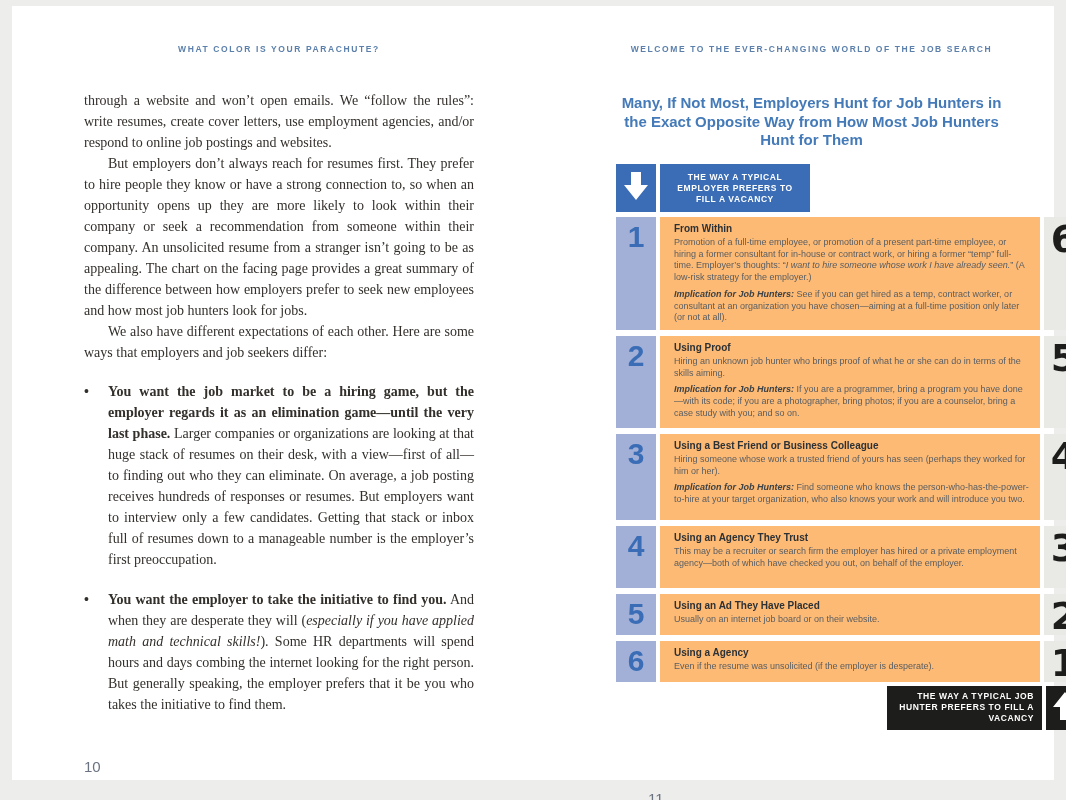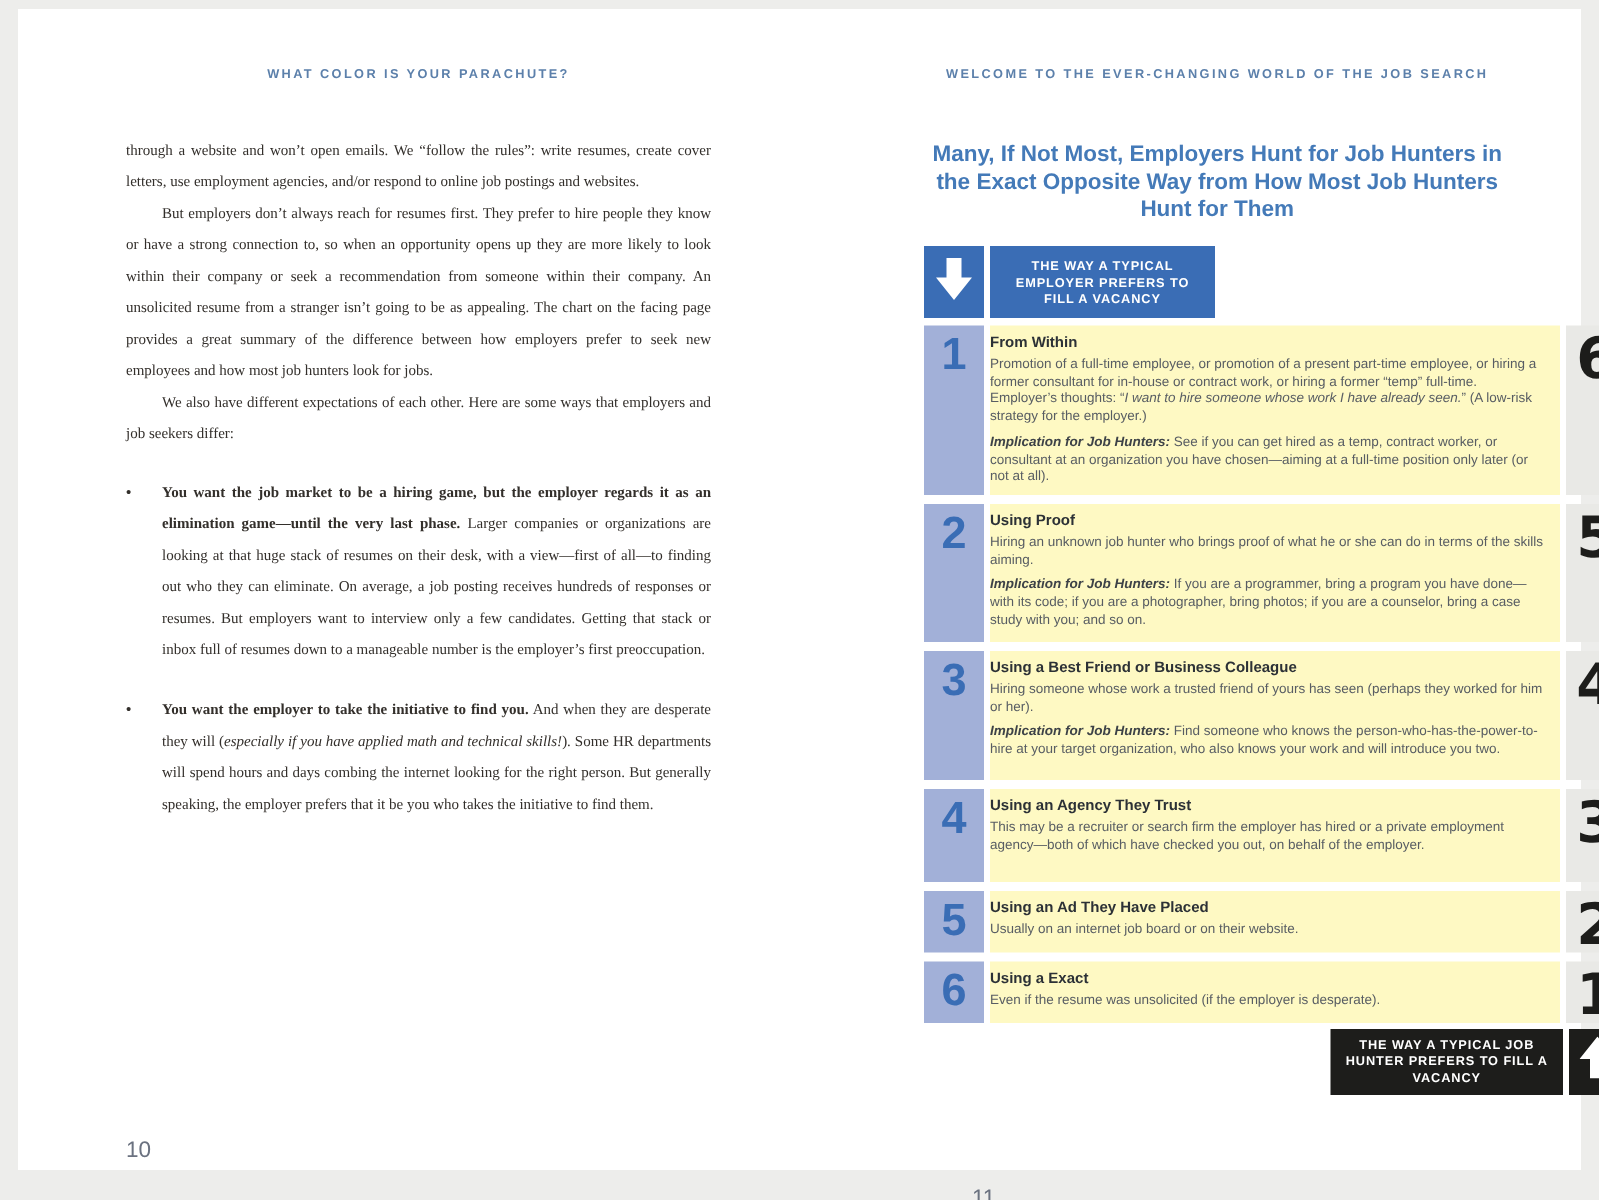--- a/index.html
+++ b/index.html
@@ -4,21 +4,21 @@
 <style>
   * { margin:0; padding:0; box-sizing:border-box; }
   html,body { width:1066px; height:800px; }
   body { background:#ededeb; font-family:"Liberation Serif", serif; position:relative; }
   .spread { position:absolute; left:12px; top:6px; right:12px; bottom:20px; background:#ffffff; }
 
   
   .left-page { position:absolute; left:72px; top:38px; width:390px; }
   .running-head { text-align:center; font-family:"Liberation Sans", sans-serif;
     font-size:8.5px; font-weight:bold; letter-spacing:1.6px; color:#5c80ab; }
-  .lp-body { margin-top:36px; font-size:10px; line-height:21px; color:#332f2b;
+  .lp-body { margin-top:36px; font-size:14px; line-height:21px; color:#332f2b;
     text-align:justify; }
   .lp-body p.indent { text-indent:24px; }
   .bullets { margin-top:18px; }
   .bullet { display:flex; margin-bottom:19px; }
   .bullet .marker { width:24px; flex:0 0 24px; font-weight:bold; }
   .bullet .b-text { flex:1; text-align:justify; }
   .b-lead { font-weight:bold; }
   .it { font-style:italic; }
   .folio { position:absolute; font-family:"Liberation Sans", sans-serif; font-size:15px;
     color:#6b7280; top:752px; }
@@ -35,34 +35,34 @@
   .ch-header { display:flex; height:48px; margin-bottom:5px; }
   .ch-header .arrow-box { width:40px; flex:0 0 40px; background:#3a6db5; margin-right:4px;
     display:flex; align-items:center; justify-content:center; }
   .ch-header .head-box { width:150px; background:#3a6db5; color:#ffffff;
     display:flex; align-items:center; justify-content:center; text-align:center;
     font-size:8.5px; font-weight:bold; letter-spacing:0.6px; line-height:11px; padding:2px 8px; }
   .row { display:flex; margin-bottom:6px; }
   .num-left { width:40px; flex:0 0 40px; background:#a2b0d8; margin-right:4px;
     color:#3a6db5; font-weight:900; font-size:30px; line-height:1;
     text-align:center; padding-top:5px; }
-  .row-content { flex:1; background:#fef9c3; padding:6px 10px 6px 0; margin-right:4px; }
+  .row-content { flex:1; background:#fdba74; padding:6px 10px 6px 14px; margin-right:4px; }
   .row-title { font-size:10px; font-weight:bold; color:#2c3136; margin-bottom:3px; }
   .row-body { font-size:9px; line-height:11.7px; color:#585d63; }
   .row-impl { font-size:9px; line-height:11.7px; color:#585d63; margin-top:5px; }
   .impl-label { font-weight:bold; font-style:italic; color:#3d4247; }
   .num-right { width:40px; flex:0 0 40px; background:#e9e9e6; color:#1d1d1b;
     font-weight:900; font-size:38px; line-height:1; text-align:center; padding-top:3px;
     font-family:"DejaVu Sans", sans-serif; }
   .r1 { min-height:112px; } .r2 { min-height:92px; } .r3 { min-height:86px; }
   .r4 { min-height:62px; }  .r5 { min-height:38px; } .r6 { min-height:36px; }
 
   .ch-footer { display:flex; justify-content:flex-end; margin-top:-2px; height:44px; }
   .ch-footer .foot-box { width:155px; background:#1d1d1b; color:#ffffff; margin-right:4px;
-    display:flex; align-items:center; justify-content:center; text-align:center;
+    display:flex; align-items:center; justify-content:center; text-align:right;
     font-size:8.5px; font-weight:bold; letter-spacing:0.6px; line-height:11px; padding:2px 8px; }
   .ch-footer .arrow-box { width:38px; flex:0 0 38px; background:#1d1d1b;
     display:flex; align-items:center; justify-content:center; }
 </style>
 </head>
 <body>
 
 <div class="spread">
 
   <div class="left-page">
@@ -147,21 +147,21 @@
       <div class="row-content">
         <div class="row-title">Using an Ad They Have Placed</div>
         <div class="row-body">Usually on an internet job board or on their website.</div>
       </div>
       <div class="num-right">2</div>
     </div>
 
     <div class="row r6">
       <div class="num-left">6</div>
       <div class="row-content">
-        <div class="row-title">Using a Exact</div>
+        <div class="row-title">Using a Agency</div>
         <div class="row-body">Even if the resume was unsolicited (if the employer is desperate).</div>
       </div>
       <div class="num-right">1</div>
     </div>
 
     <div class="ch-footer">
       <div class="foot-box">THE WAY A TYPICAL JOB HUNTER PREFERS TO FILL A VACANCY</div>
       <div class="arrow-box">
         <span>
           <svg width="24" height="28" viewBox="0 0 24 28">

